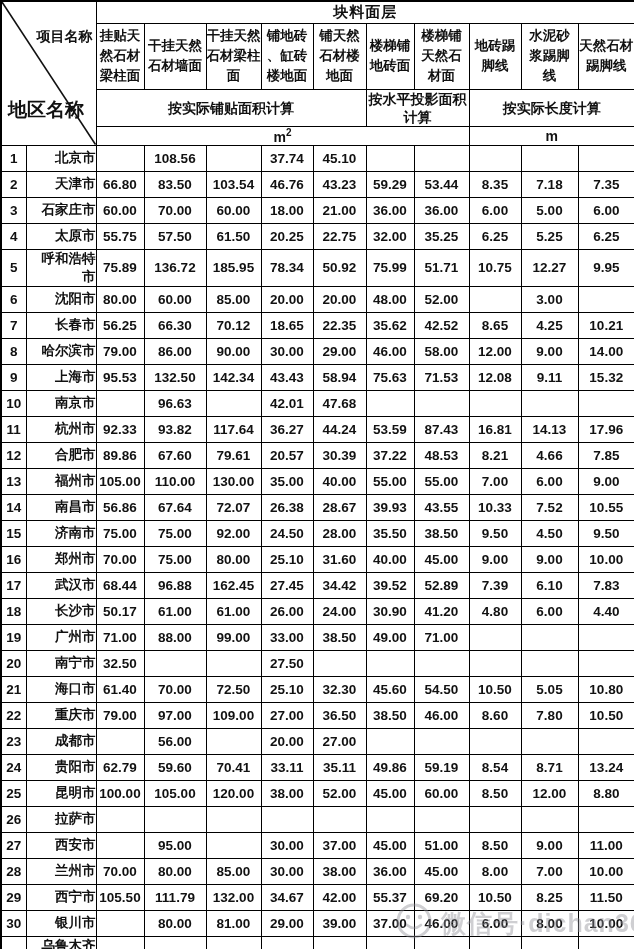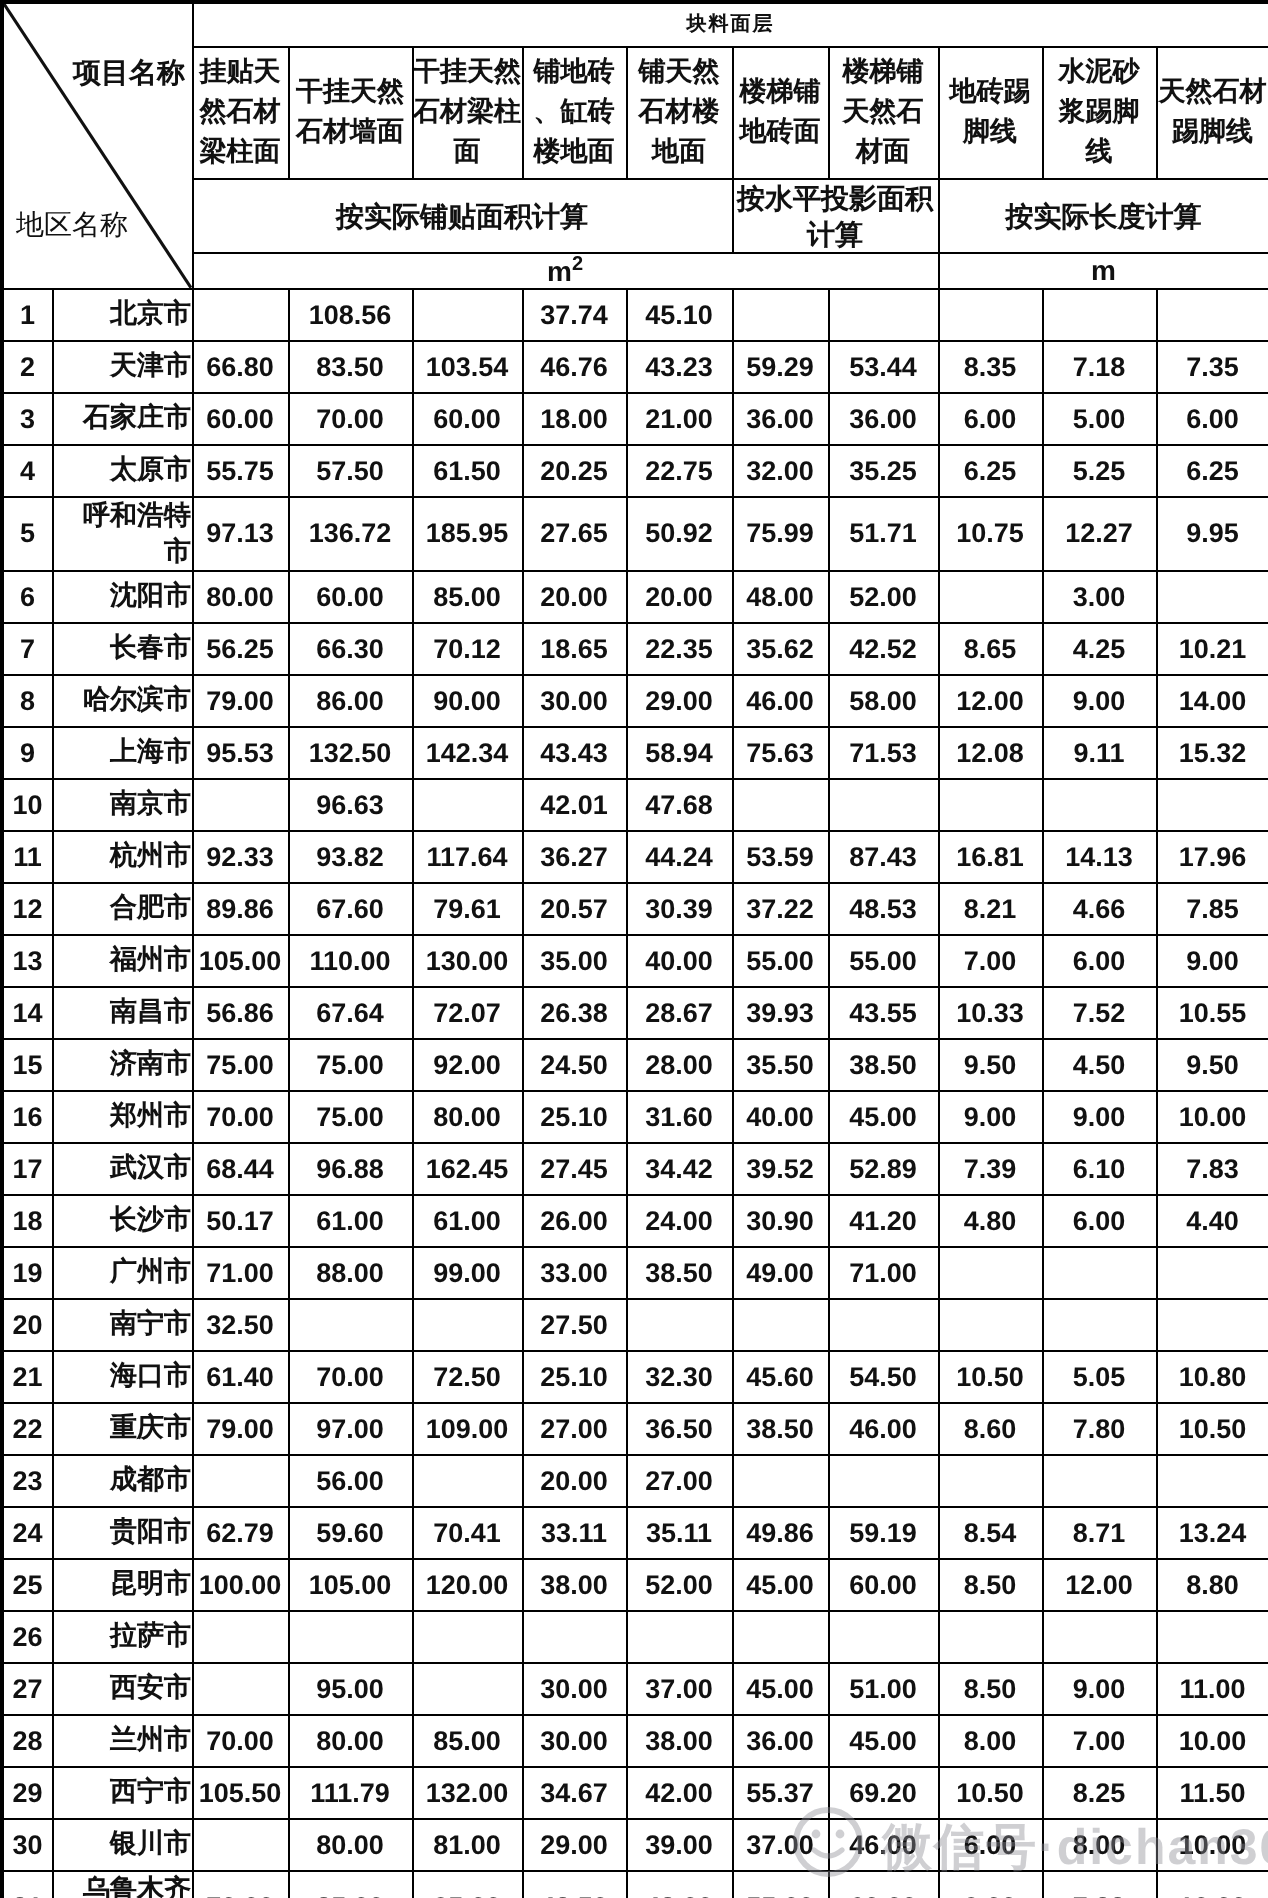--- a/index.html
+++ b/index.html
@@ -29,21 +29,21 @@
     padding: 0;
     overflow: hidden;
     color: #111;
   }
   tr.h-top    { height: 22px; }
   tr.h-cols   { height: 66px; }
   tr.h-calc   { height: 37px; }
   tr.h-unit   { height: 18px; margin-top: 36px; }
   tr.data-row { height: 26px; }
 
-  th.top-header { font-size: 10px; letter-spacing: 1px; }
+  th.top-header { font-size: 15px; letter-spacing: 1px; }
   th.col-header {
     font-size: 13.5px;
     white-space: pre-line;
     line-height: 1.5;
     font-weight: bold;
   }
   th.calc-header { font-size: 14px; white-space: pre-line; line-height: 1.3; }
   th.unit-header { font-size: 14px; }
   th.unit-header sup { font-size: 10px; }
 
@@ -55,21 +55,21 @@
     position: relative;
     padding: 0;
   }
   .corner-svg { position: absolute; left: 0; top: 0; width: 100%; height: 100%; }
   .corner-top-label {
     position: absolute; top: 26px; right: 3px;
     font-size: 14px; font-weight: bold;
   }
   .corner-bottom-label {
     position: absolute; bottom: 22px; left: 6px;
-    font-size: 14px; font-weight: normal;
+    font-size: 19px; font-weight: bold;
   }
 
   .watermark {
     position: absolute;
     left: 394px;
     top: 901px;
     display: flex;
     align-items: center;
     gap: 7px;
     opacity: 0.42;
@@ -205,24 +205,24 @@
         <td class="val">22.75</td>
         <td class="val">32.00</td>
         <td class="val">35.25</td>
         <td class="val">6.25</td>
         <td class="val">5.25</td>
         <td class="val">6.25</td>
       </tr>
       <tr class="data-row">
         <td class="num">5</td>
         <td class="city">呼和浩特市</td>
-        <td class="val">97.13</td>
+        <td class="val">75.89</td>
         <td class="val">136.72</td>
         <td class="val">185.95</td>
-        <td class="val">27.65</td>
+        <td class="val">78.34</td>
         <td class="val">50.92</td>
         <td class="val">75.99</td>
         <td class="val">51.71</td>
         <td class="val">10.75</td>
         <td class="val">12.27</td>
         <td class="val">9.95</td>
       </tr>
       <tr class="data-row">
         <td class="num">6</td>
         <td class="city">沈阳市</td>

